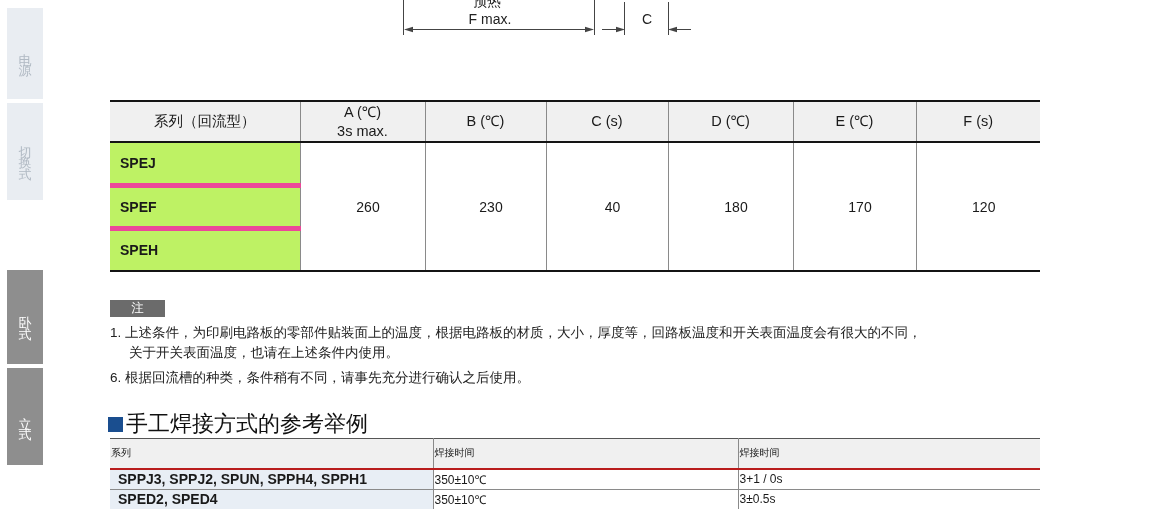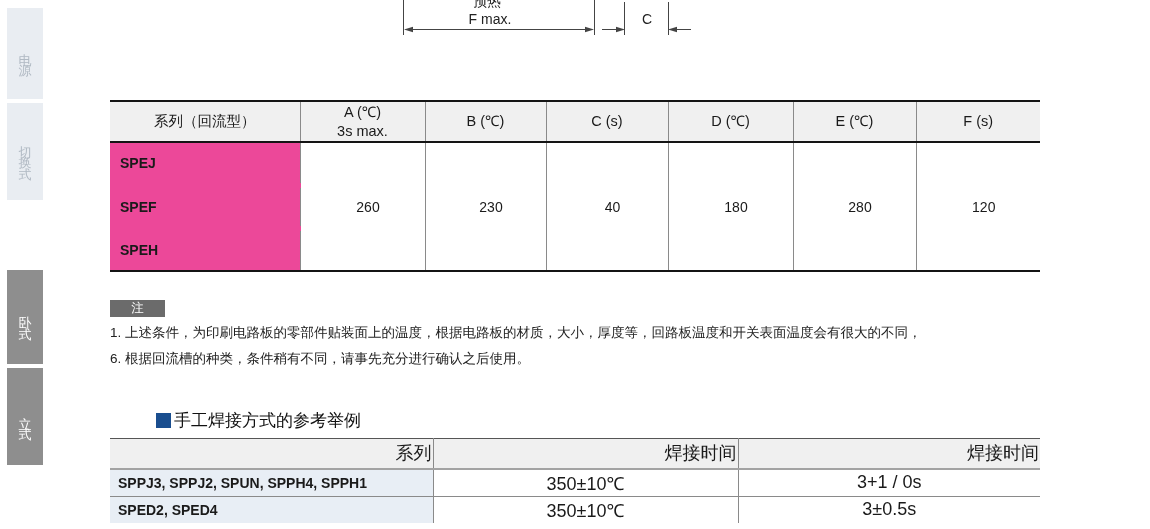--- a/index.html
+++ b/index.html
@@ -26,47 +26,47 @@
 
   
   table { border-collapse:collapse; table-layout:fixed; }
   .t1 { position:absolute; left:110px; top:100px; width:930px;
         border-top:2px solid #141414; border-bottom:2px solid #141414; }
   .t1 thead tr { height:41px; }
   .t1 thead th { background:#f0f0f0; font-weight:normal; font-size:14.5px;
                  border-bottom:2px solid #141414; text-align:center; line-height:1.25; }
   .t1 tbody tr { height:43px; }
   .t1 th + th, .t1 td.val { border-left:1px solid #8a8a8a; }
-  .t1 td.series { background:#ec4899; font-weight:bold; font-size:14px;
+  .t1 td.series { background:#bef264; font-weight:bold; font-size:14px;
                   text-align:left; padding-left:10px; }
   .t1 tbody tr + tr td.series { border-top:5px solid #ec4899; }
   .t1 td.val { text-align:center; font-size:14px;padding-left:12px; }
 
   
   .notes { position:absolute; left:110px; top:300px; font-size:13.5px; color:#222; }
   .note-badge { display:inline-block; width:55px; height:17px; line-height:17px;
                 background:#6b6b6b; color:#fff; text-align:center; font-size:12.5px; }
   .note-line { margin-top:6px; line-height:1.45; }
   .note-line.cont { padding-left:19px; margin-top:0; }
 
   
   .section-title { position:absolute; left:108px; top:409px;
-                   display:flex; align-items:center; font-size:17px; color:#111;margin-left:48px; }
+                   display:flex; align-items:center; font-size:22px; color:#111; }
   .square { width:15px; height:15px; background:#1a4e8f; margin-right:3px; flex:none; }
 
   .t2 { position:absolute; left:110px; top:438px; width:930px; border-top:1px solid #555; }
   .t2 thead tr { height:30px; }
-  .t2 thead th { background:#f0f0f0; font-weight:normal; font-size:18px;
-                 border-bottom:2px solid #a3a3a3; text-align:right; }
+  .t2 thead th { background:#f0f0f0; font-weight:normal; font-size:10px;
+                 border-bottom:2px solid #b91c1c; text-align:left; }
   .t2 tbody tr { height:20px; }
   .t2 th + th, .t2 td + td { border-left:1px solid #8a8a8a; }
   .t2 tbody tr + tr td { border-top:1px solid #8a8a8a; }
   .t2 td.series { background:#e8eef5; font-weight:bold; font-size:14px;
                   text-align:left; padding-left:8px; }
-  .t2 td.ctr { text-align:center; font-size:18px;margin-top:20px; }
+  .t2 td.ctr { font-size:12px;margin-top:20px; }
 </style>
 </head>
 <body>
 
 <div class="page">
 
   <div class="side-tab light" style="top:8px;  height:91px;">
     <span class="vtxt">电源</span>
   </div>
   <div class="side-tab light" style="top:103px; height:97px;">
@@ -122,35 +122,36 @@
         <th>F (s)</th>
       </tr>
     </thead>
     <tbody>
       <tr>
         <td class="series">SPEJ</td>
         <td class="val" rowspan="3">260</td>
         <td class="val" rowspan="3">230</td>
         <td class="val" rowspan="3">40</td>
         <td class="val" rowspan="3">180</td>
-        <td class="val" rowspan="3">280</td>
+        <td class="val" rowspan="3">170</td>
         <td class="val" rowspan="3">120</td>
       </tr>
       <tr>
         <td class="series">SPEF</td>
       </tr>
       <tr>
         <td class="series">SPEH</td>
       </tr>
     </tbody>
   </table>
 
   <div class="notes">
     <span class="note-badge">注</span>
     <div class="note-line">1. 上述条件，为印刷电路板的零部件贴装面上的温度，根据电路板的材质，大小，厚度等，回路板温度和开关表面温度会有很大的不同，</div>
+    <div class="note-line cont">关于开关表面温度，也请在上述条件内使用。</div>
     <div class="note-line">6. 根据回流槽的种类，条件稍有不同，请事先充分进行确认之后使用。</div>
   </div>
 
   <div class="section-title">
     <span class="square"></span>
     <span>手工焊接方式的参考举例</span>
   </div>
 
   <table class="t2">
     <colgroup>

